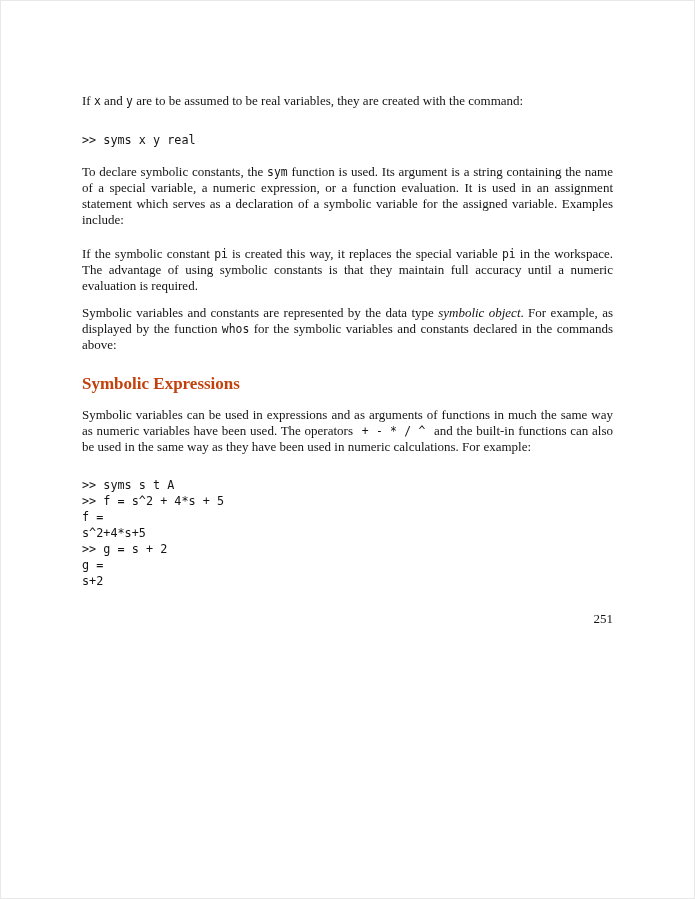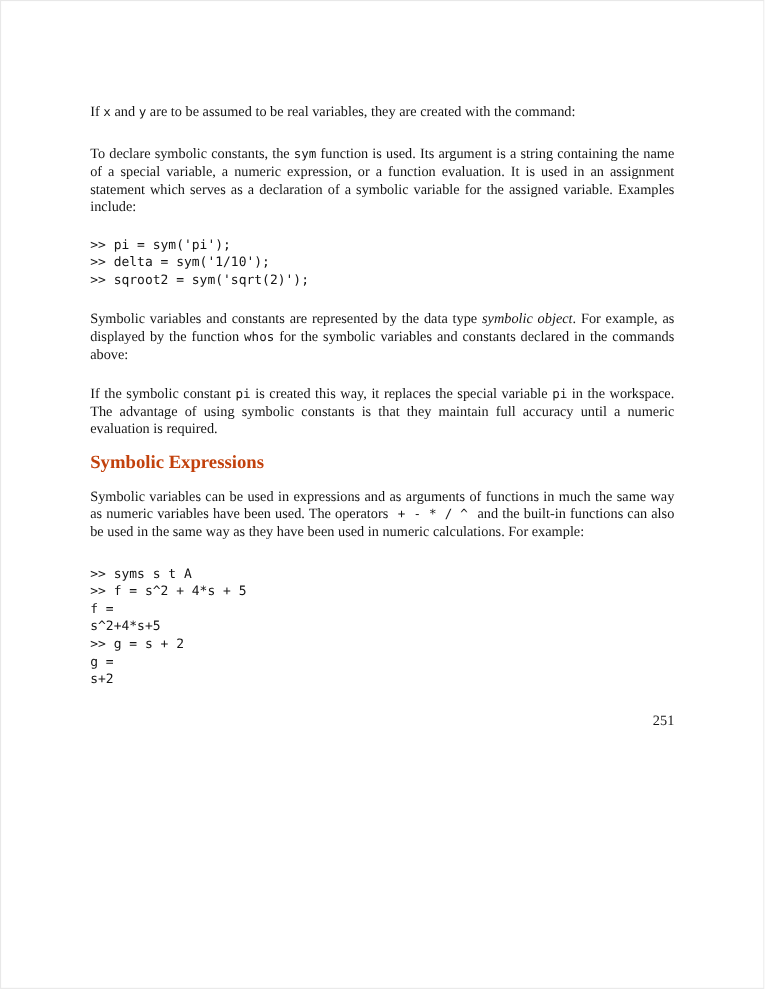--- a/index.html
+++ b/index.html
@@ -58,30 +58,28 @@
     font-size: 13px;
   }
 </style>
 </head>
 <body>
 
 <div class="page">
 
   <p class="para" style="margin-bottom:23px"><span>If </span><span class="tt">x</span><span> and </span><span class="tt">y</span><span> are to be assumed to be real variables, they are created with the command:</span></p>
 
+  <pre class="code" style="margin-bottom:16px">&gt;&gt; syms x y real</pre>
 
   <p class="para" style="margin-bottom:18px"><span>To declare symbolic constants, the </span><span class="tt">sym</span><span> function is used. Its argument is a string containing the name of a special variable, a numeric expression, or a function evaluation. It is used in an assignment statement which serves as a declaration of a symbolic variable for the assigned variable. Examples include:</span></p>
 
-  <pre class="code" style="margin-bottom:20px">&gt;&gt; pi = sym('pi');
-&gt;&gt; delta = sym('1/10');
-&gt;&gt; sqroot2 = sym('sqrt(2)');</pre>
+
+  <p class="para" style="margin-bottom:11px"><span>If the symbolic constant </span><span class="tt">pi</span><span> is created this way, it replaces the special variable </span><span class="tt">pi</span><span> in the workspace. The advantage of using symbolic constants is that they maintain full accuracy until a numeric evaluation is required.</span></p>
 
   <p class="para" style="margin-bottom:20px"><span>Symbolic variables and constants are represented by the data type </span><span class="it">symbolic object</span><span>. For example, as displayed by the function </span><span class="tt">whos</span><span> for the symbolic variables and constants declared in the commands above:</span></p>
-
-  <p class="para" style="margin-bottom:11px"><span>If the symbolic constant </span><span class="tt">pi</span><span> is created this way, it replaces the special variable </span><span class="tt">pi</span><span> in the workspace. The advantage of using symbolic constants is that they maintain full accuracy until a numeric evaluation is required.</span></p>
 
 
   <h2 class="section-heading" style="margin-bottom:12px">Symbolic Expressions</h2>
 
   <p class="para" style="margin-bottom:22px"><span>Symbolic variables can be used in expressions and as arguments of functions in much the same way as numeric variables have been used. The operators </span><span class="ops">+ - * / ^</span><span> and the built-in functions can also be used in the same way as they have been used in numeric calculations. For example:</span></p>
 
   <pre class="code" style="margin-bottom:22px">&gt;&gt; syms s t A
 &gt;&gt; f = s^2 + 4*s + 5
 f =
 s^2+4*s+5

